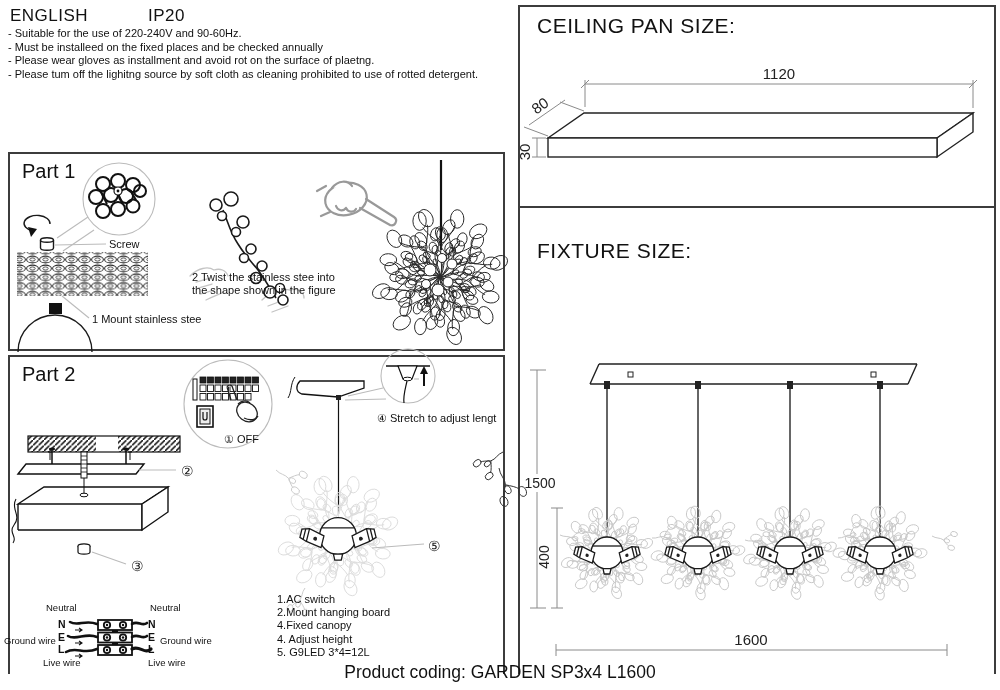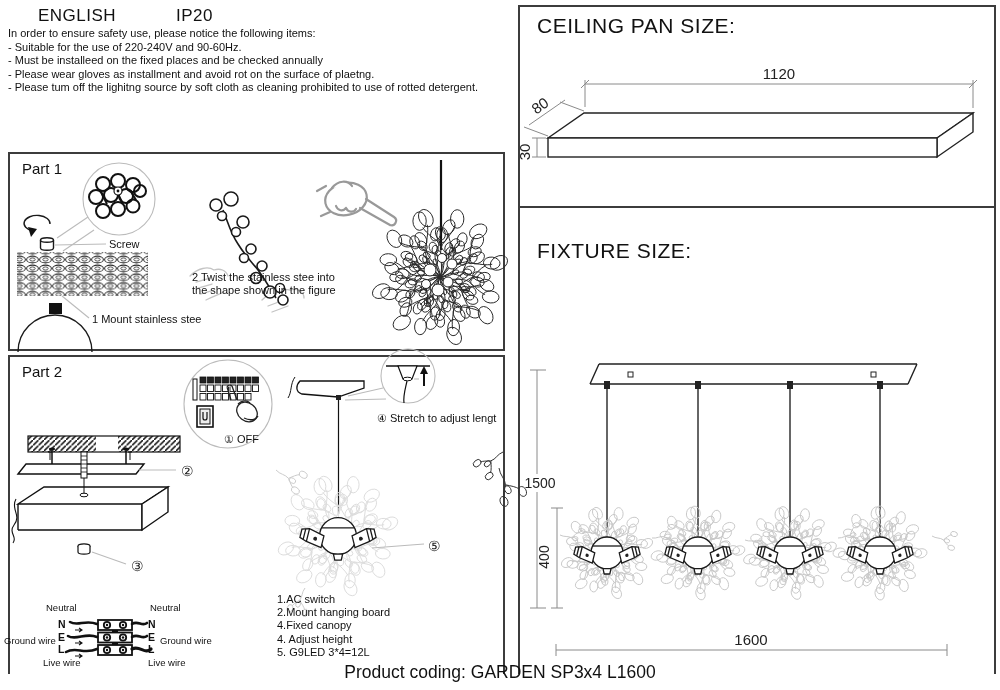--- a/index.html
+++ b/index.html
@@ -1,21 +1,21 @@
 <!DOCTYPE html>
 <html><head>
 <meta charset="utf-8">
 <style>
   html,body{margin:0;padding:0;background:#fff;}
   .page{position:relative;width:1000px;height:690px;background:#fff;overflow:hidden;
         font-family:"Liberation Sans",sans-serif;color:#111;}
   .abs{position:absolute;}
-  .h-big{font-size:17px;letter-spacing:.5px;margin-left:28px;}
+  .h-big{font-size:17px;letter-spacing:.5px;}
   .spec{font-size:11px;line-height:13.6px;white-space:nowrap;}
-  .part-title{font-size:15px;}
+  .part-title{font-size:20px;}
   .sec-title{font-size:21px;letter-spacing:.5px;}
   .legend{font-size:11px;line-height:13.2px;white-space:nowrap;}
   .coding{font-size:17.5px;text-align:center;}
   .box{position:absolute;border:2px solid #3c3c3c;}
   .open-bottom{border-bottom:none;}
   svg{position:absolute;overflow:visible;}
   svg text{fill:#111;font-family:"Liberation Sans",sans-serif;}
   .lbl{font-size:11px;}
   .dim{font-size:15px;fill:#222;}
   .dim2{font-size:14px;fill:#222;}
@@ -79,21 +79,20 @@
         <path class="pd" fill="#fff" d="M-4,15.7 L4,15.7 L2.8,21 L-2.8,21 Z"></path>
         <use href="#arm" transform="translate(-13.5,5) rotate(14) scale(1.05)"></use>
         <use href="#arm" transform="translate(13.5,5) rotate(-14) scale(-1.05,1.05)"></use>
       </g>
     </defs>
   </svg>
 
   <div class="abs h-big" style="left:10px;top:6px">ENGLISH</div>
   <div class="abs h-big" style="left:148px;top:6px">IP20</div>
   <div class="abs spec" style="left:8px;top:27px">
-    <div>In order to ensure safety use, please notice the following items:</div>
     <div>- Suitable for the use of 220-240V and 90-60Hz.</div>
     <div>- Must be installeed on the fixed places and be checked annually</div>
     <div>- Please wear gloves as installment and avoid rot on the surface of plaetng.</div>
     <div>- Please tum off the lighitng source by soft cloth as cleaning prohibited to use of rotted detergent.</div>
   </div>
 
   <div class="box" style="left:8px;top:152px;width:493px;height:195px"></div>
   <div class="box open-bottom" style="left:8px;top:355px;width:493px;height:317px"></div>
   <div class="box open-bottom" style="left:518px;top:5px;width:474px;height:667px"></div>
   <div class="abs" style="left:518px;top:206px;width:478px;border-top:2px solid #3c3c3c"></div>

